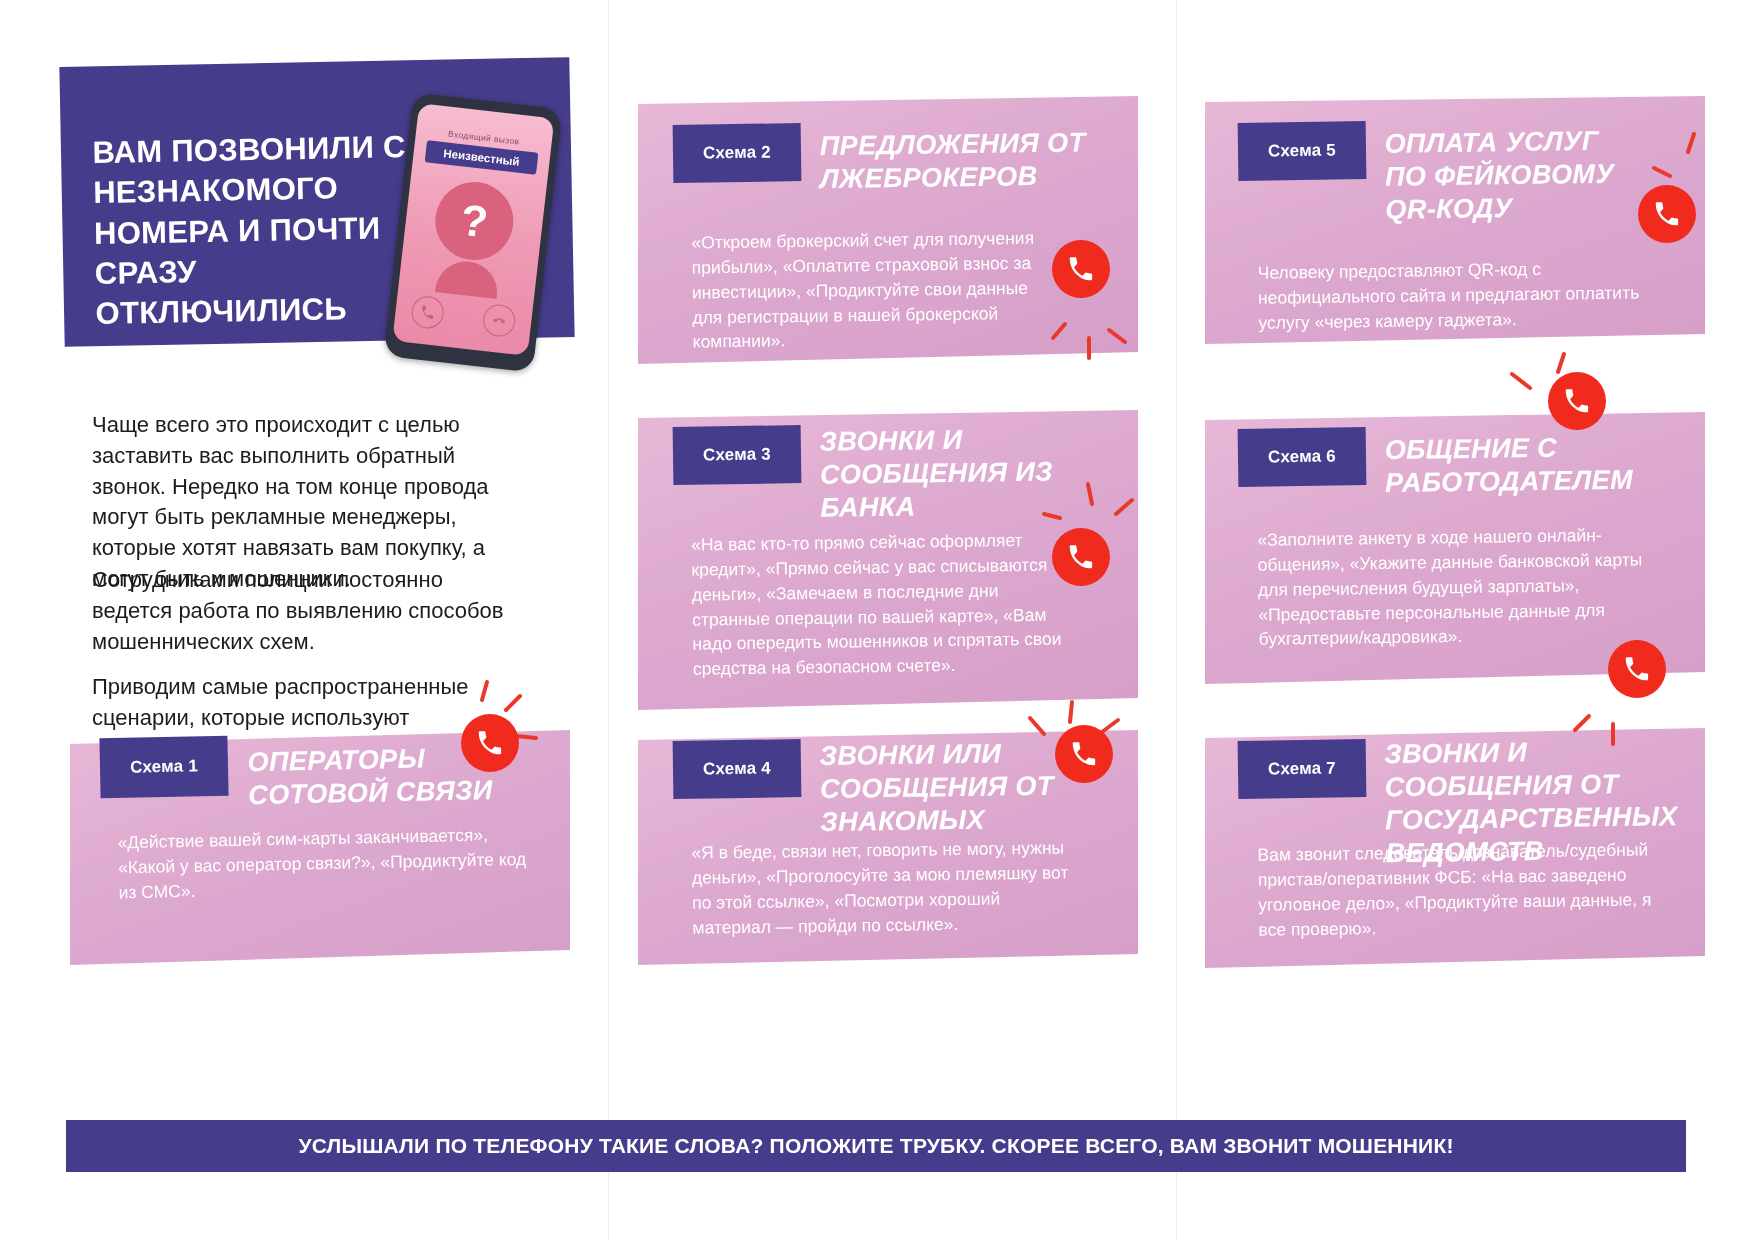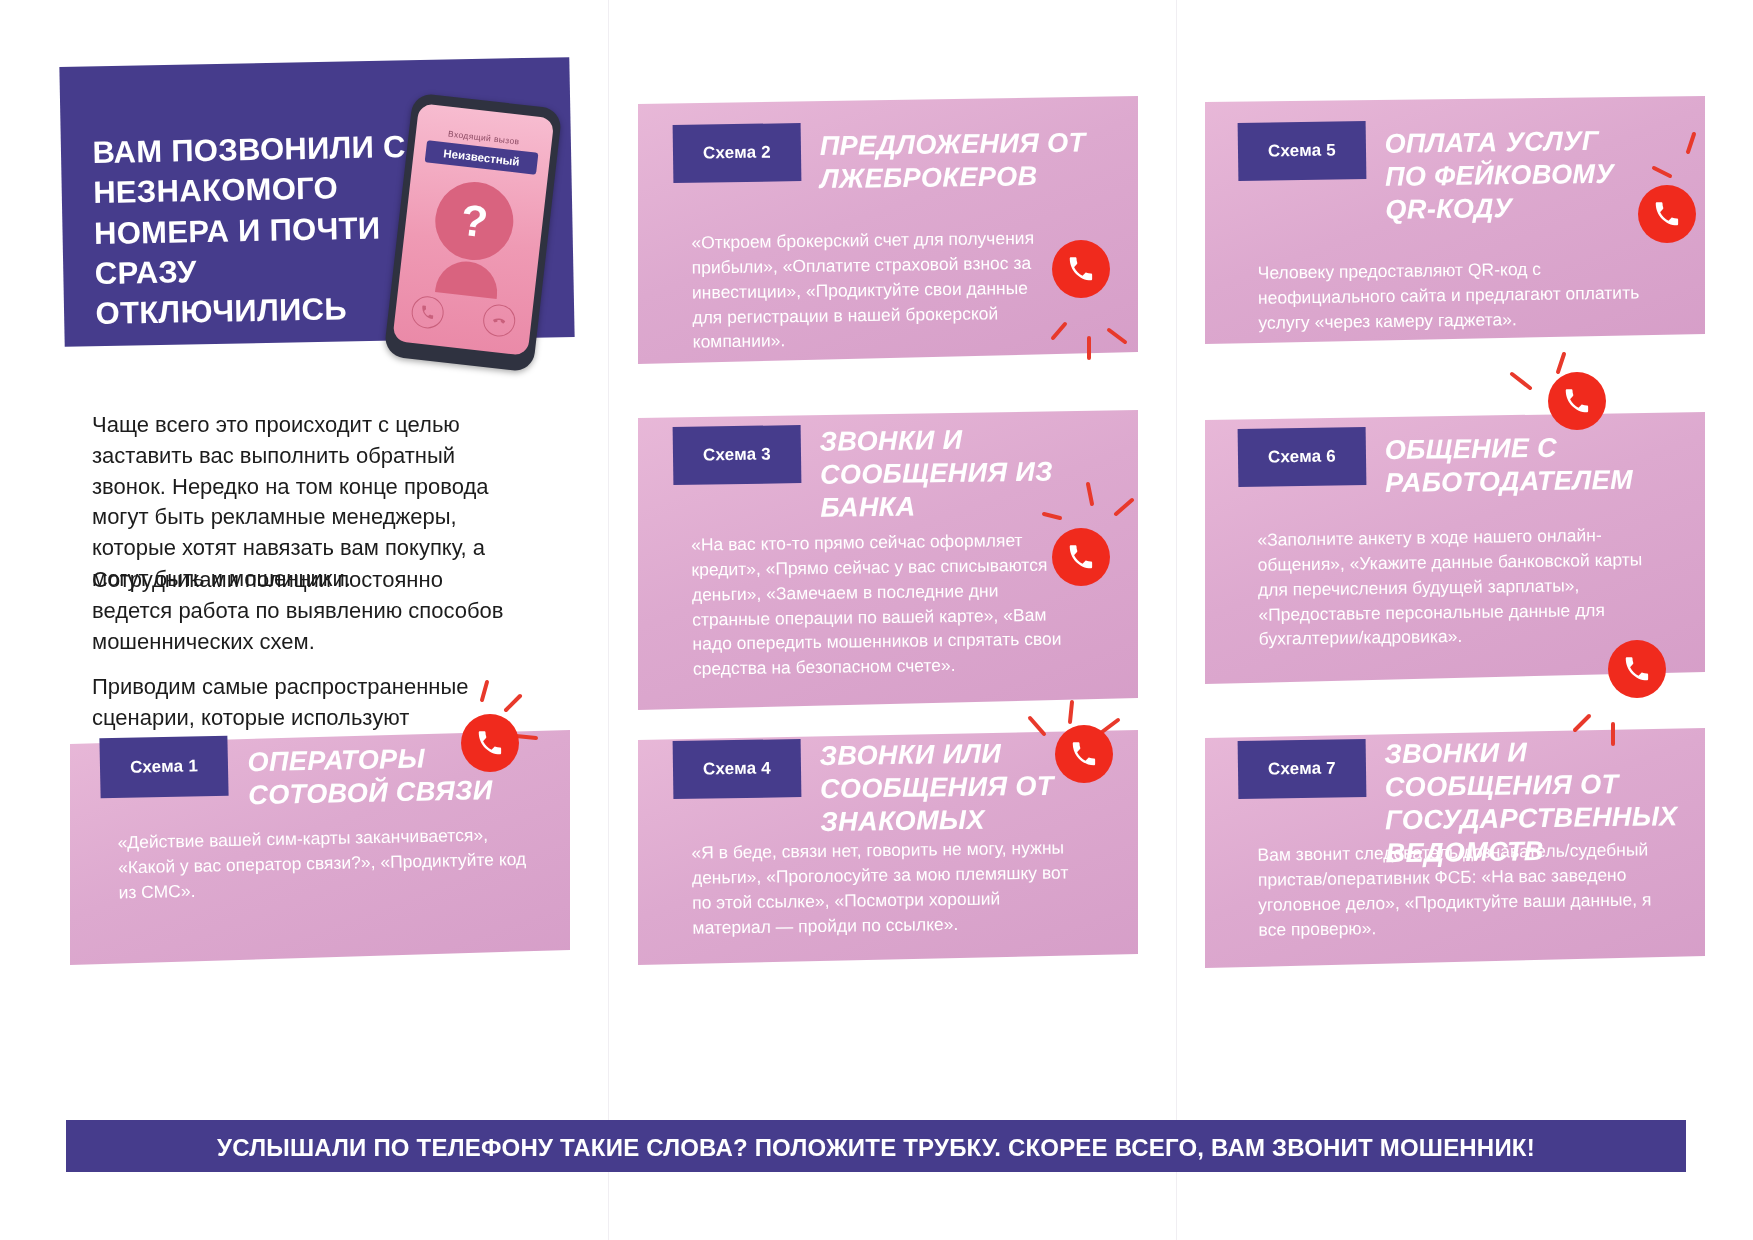--- a/index.html
+++ b/index.html
@@ -205,21 +205,21 @@
     width: 1620px;
     height: 52px;
     background: #463c8c;
   }
   #footer-text {
     position: absolute;
     left: 0; right: 0; top: 14px;
     text-align: center;
     color: #ffffff;
     font-weight: bold;
-    font-size: 24px;
+    font-size: 21px;
     letter-spacing: .2px;
   }
 
   
   .fold {
     position: absolute;
     top: 0;
     width: 1px;
     height: 1240px;
     background: #f0eef2;

